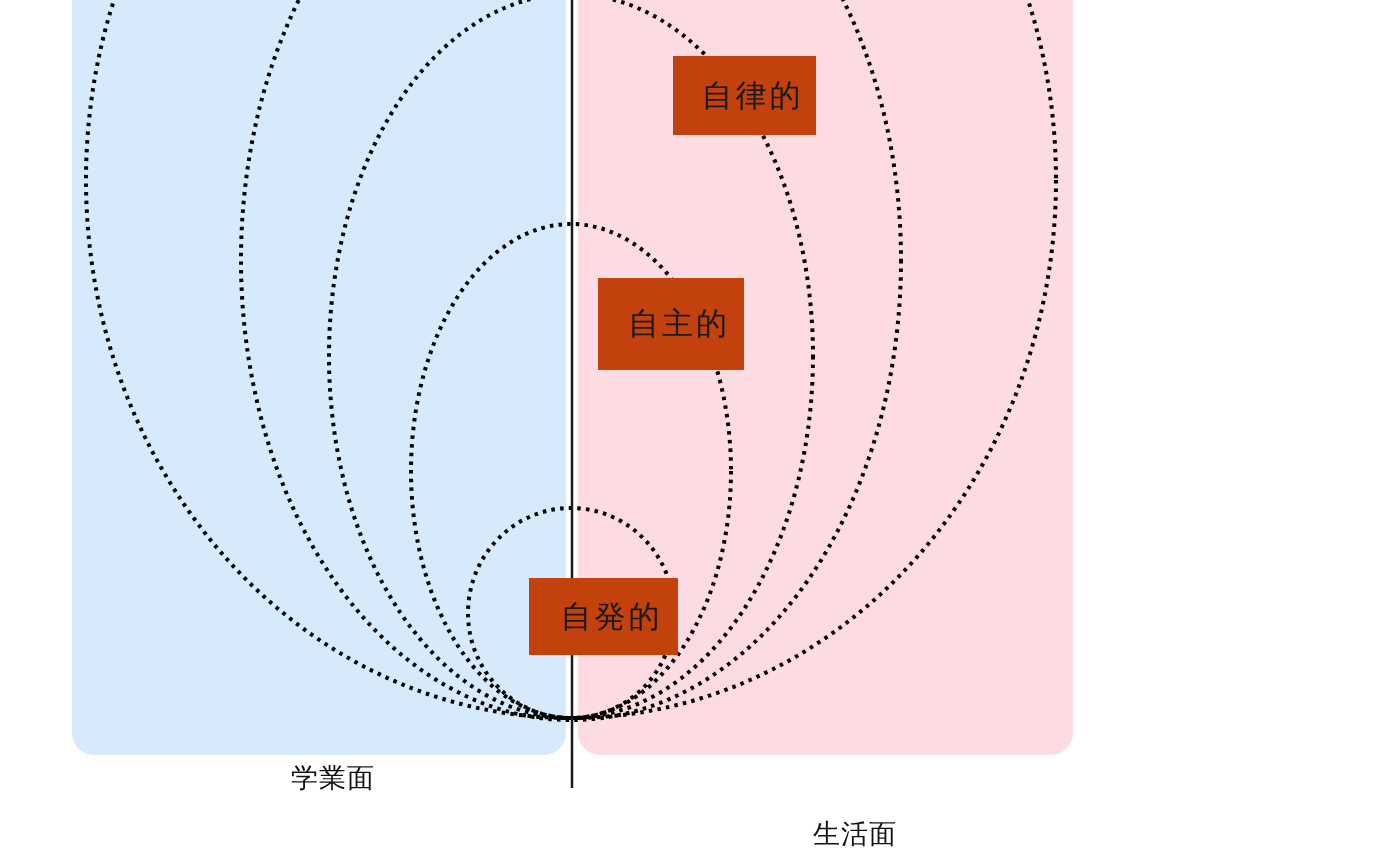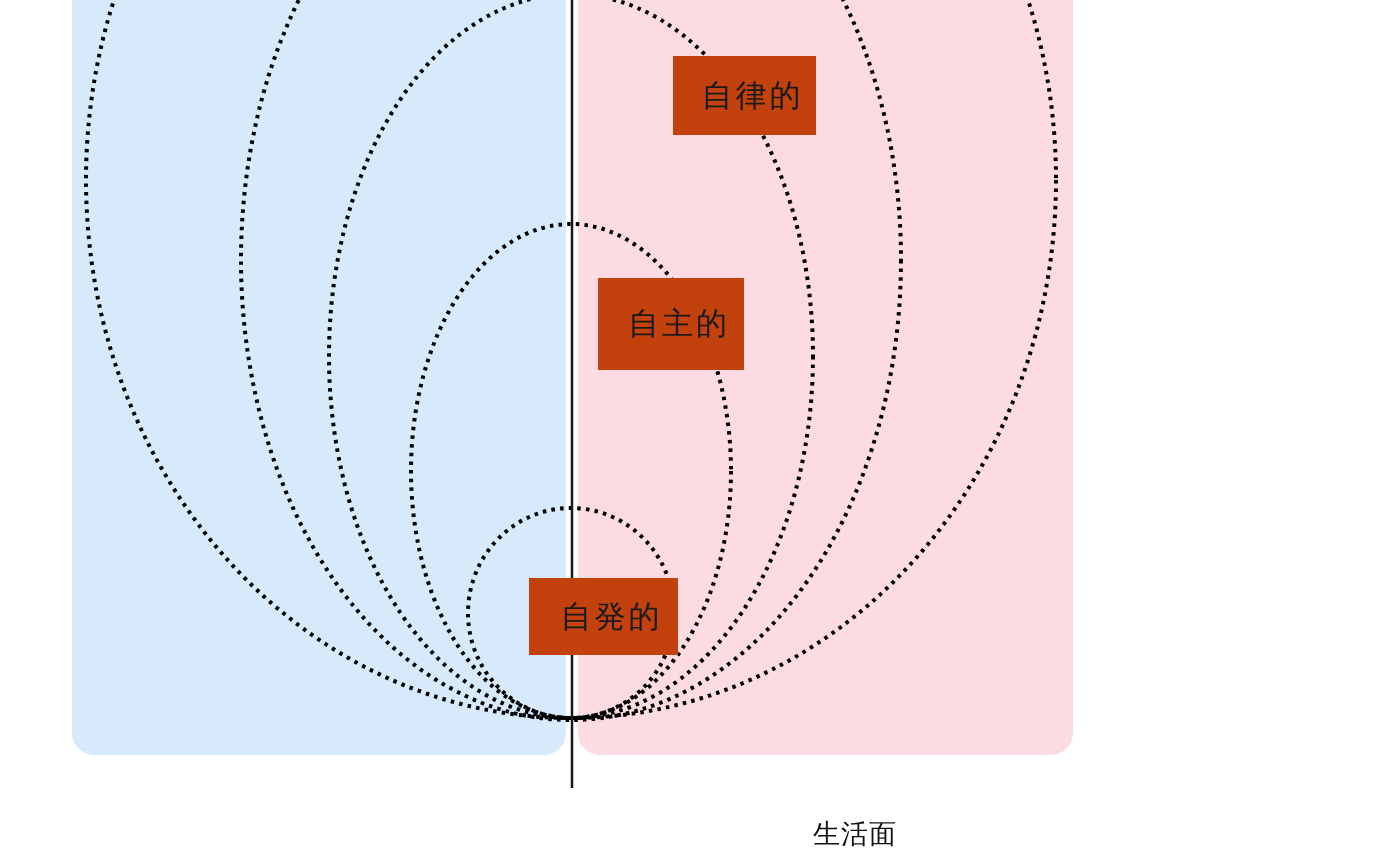--- a/index.html
+++ b/index.html
@@ -88,15 +88,16 @@
     <ellipse class="dotted-ellipse" cx="571" cy="356" rx="242" ry="362"></ellipse>
     <ellipse class="dotted-ellipse" cx="571" cy="471" rx="160" ry="247"></ellipse>
     <ellipse class="dotted-ellipse" cx="571" cy="613" rx="103" ry="105"></ellipse>
     <line class="axis-line" x1="572" y1="-10" x2="572" y2="788"></line>
   </svg>
 
   <div class="level-label label-autonomous">自律的</div>
   <div class="level-label label-independent">自主的</div>
   <div class="level-label label-spontaneous">自発的</div>
 
+  <div class="axis-caption caption-academic">学業面</div>
   <div class="axis-caption caption-life">生活面</div>
 
 </div>
 
 </body></html>

